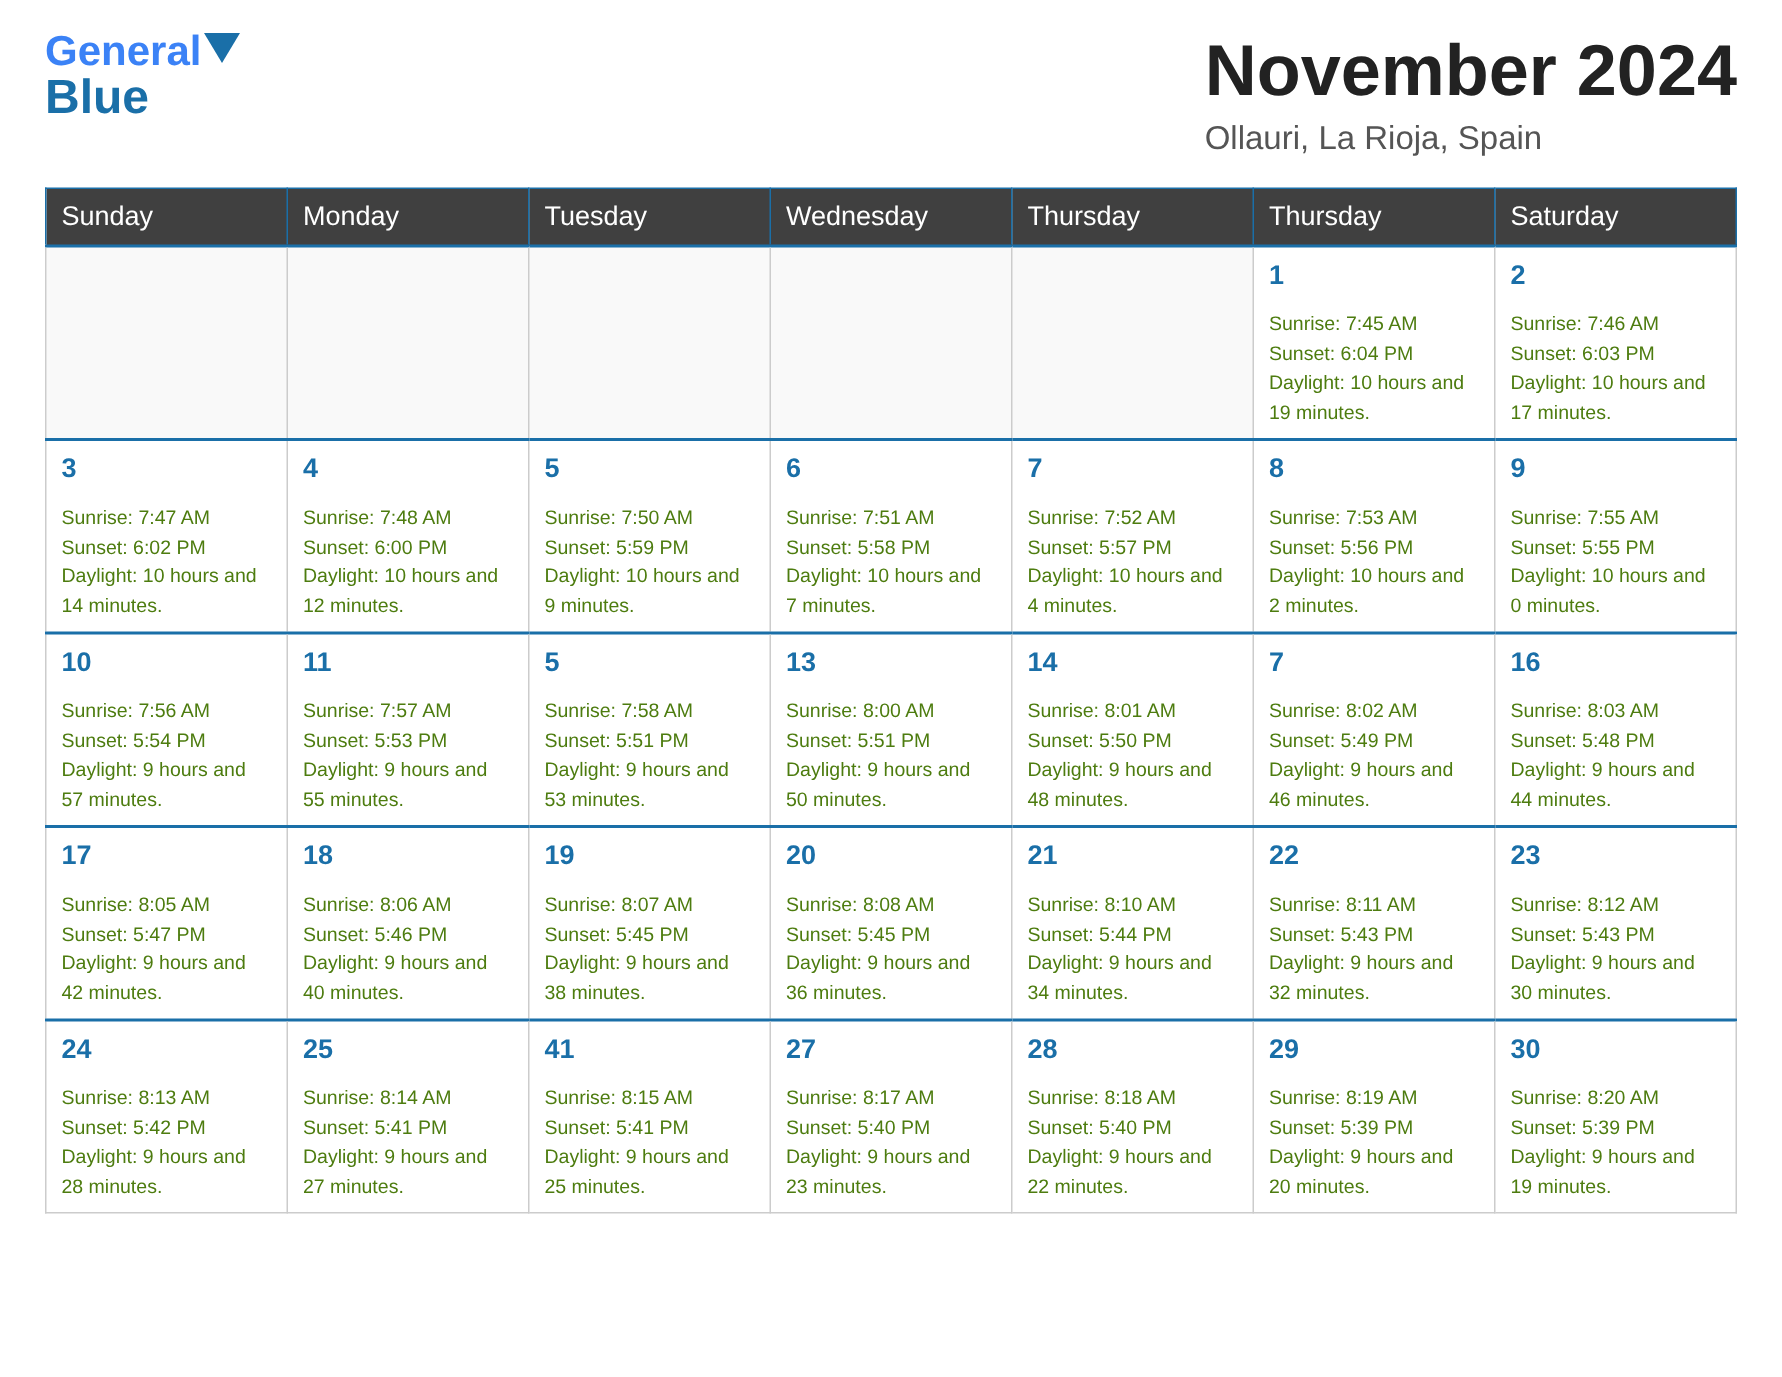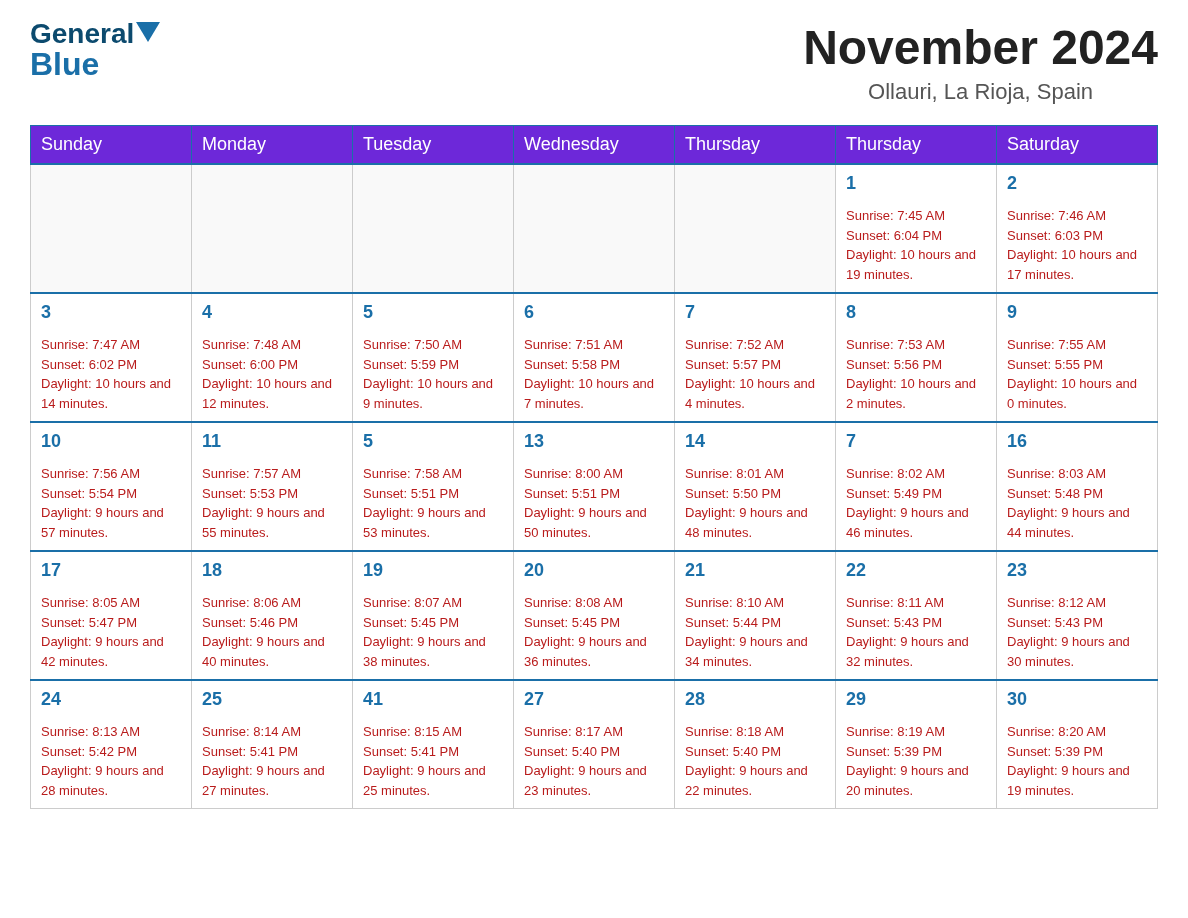--- a/index.html
+++ b/index.html
@@ -17,49 +17,49 @@
       margin-bottom: 20px;
     }
     .logo {
       display: flex;
       flex-direction: column;
       align-items: flex-start;
     }
     .logo-general {
       font-size: 28px;
       font-weight: bold;
-      color: #0c4a6e;
+      color: #3b82f6;
       line-height: 1;
     }
     .logo-blue {
       font-size: 32px;
       font-weight: bold;
       color: #1a6fa8;
       line-height: 1;
     }
     .title-area {
-      text-align: center;
+      text-align: left;
     }
     .month-title {
       font-size: 48px;
       font-weight: bold;
       color: #222;
     }
     .location {
       font-size: 22px;
       color: #555;
       margin-top: 4px;
     }
     .calendar {
       width: 100%;
       border-collapse: collapse;
       border: 1px solid #aaa;
     }
     .calendar th {
-      background-color: #6d28d9;
+      background-color: #404040;
       color: #fff;
       padding: 8px 10px;
       font-size: 18px;
       font-weight: normal;
       text-align: left;
       border: 1px solid #1a6fa8;
     }
     .calendar td {
       vertical-align: top;
       padding: 8px 10px;
@@ -70,21 +70,21 @@
     }
     .day-number {
       font-size: 18px;
       font-weight: bold;
       color: #1a6fa8;
       display: block;
       margin-bottom: 4px;
     }
     .day-info {
       font-size: 13px;
-      color: #b91c1c;
+      color: #4d7c0f;
       line-height: 1.5;
       margin-top: 12px;
     }
     .empty-cell {
       background: #f9f9f9;
     }
     tr.week-row td {
       border-top: 2px solid #1a6fa8;
     }
   </style>

